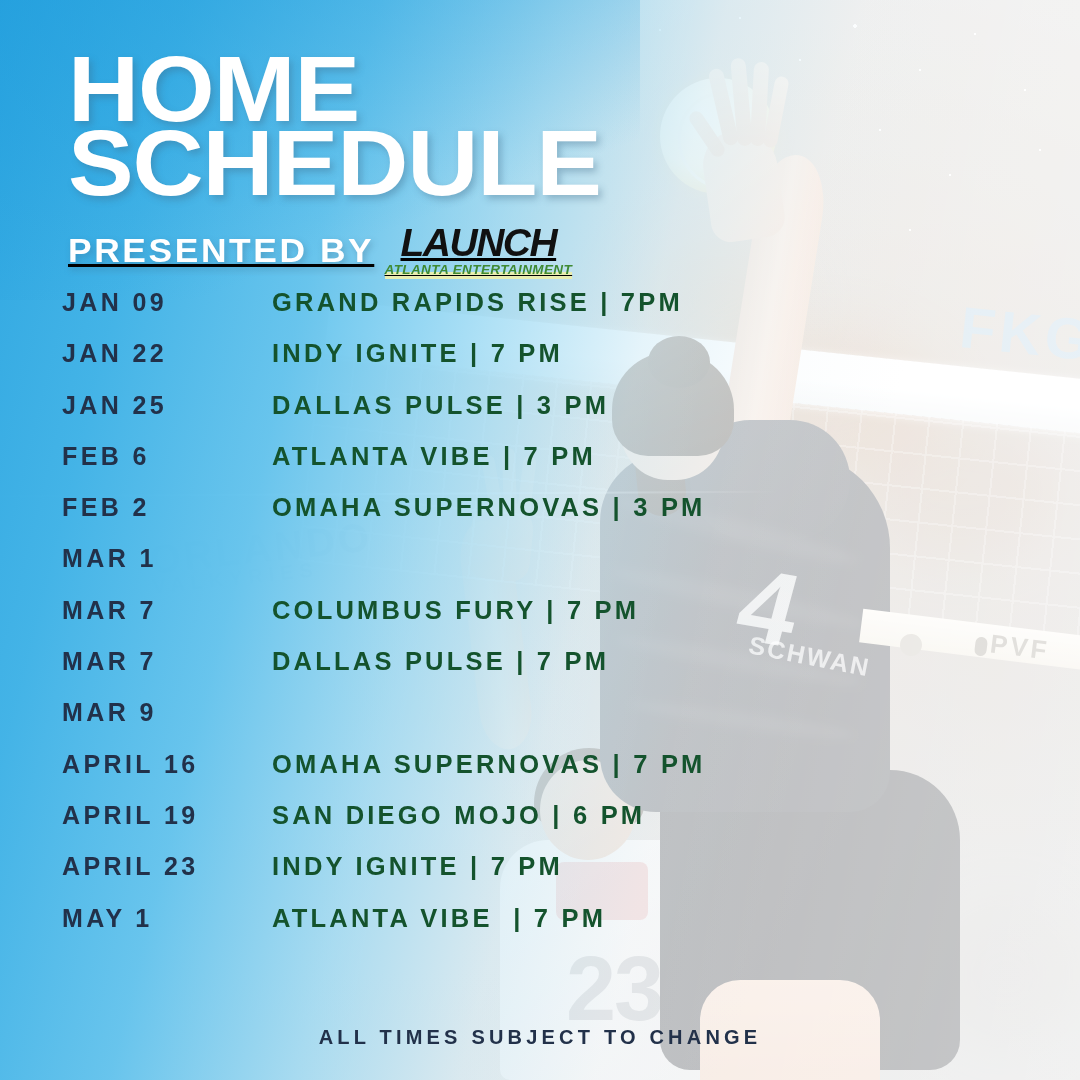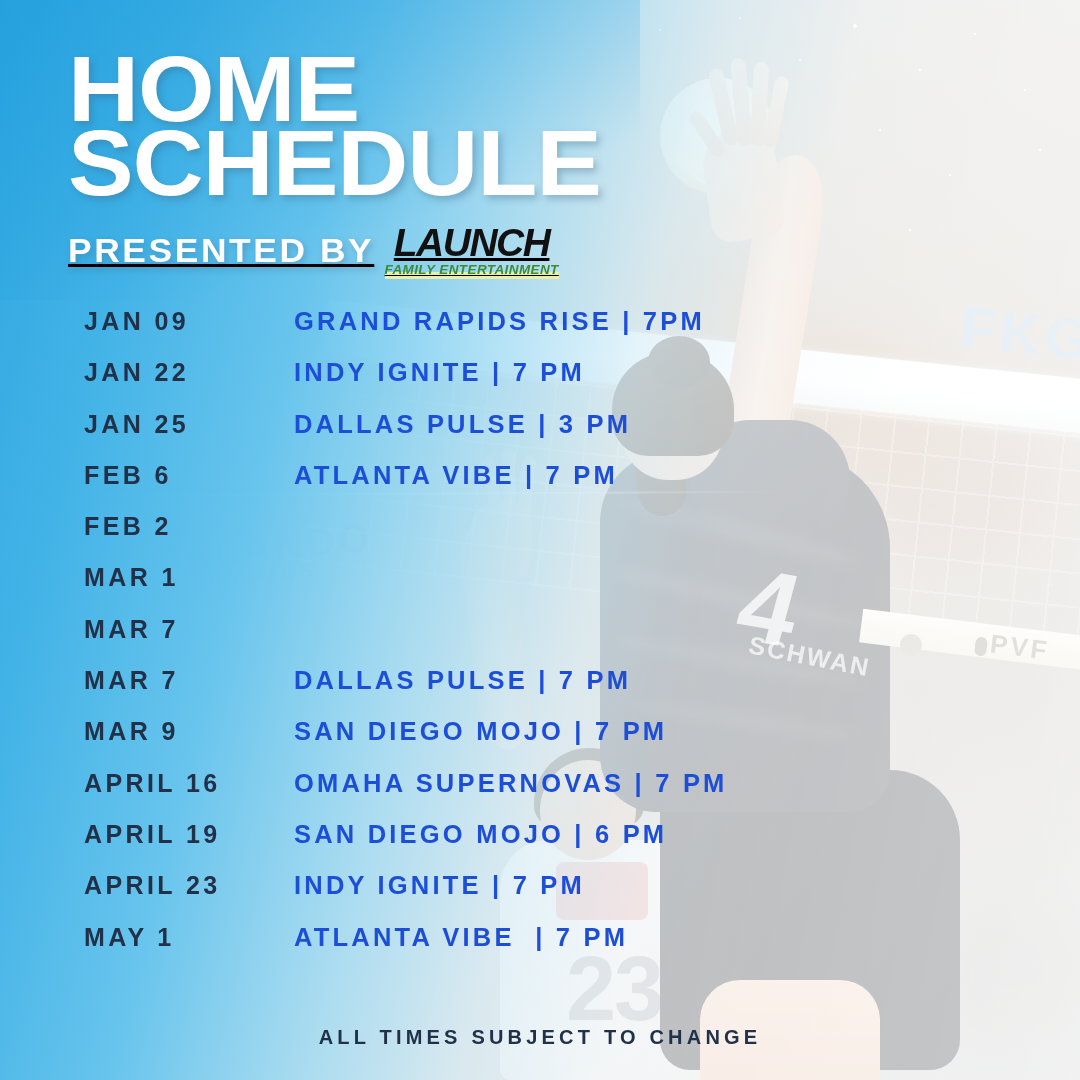--- a/index.html
+++ b/index.html
@@ -265,31 +265,31 @@
   .logo-sub-wrap{position:relative;display:block;margin-top:1px;}
   .logo-bar{
     position:absolute;left:0;right:0;bottom:0px;height:7px;background:#e8edb0;
   }
   .logo-sub{
     position:relative;display:block;font-size:13.5px;font-weight:700;font-style:italic;
     letter-spacing:.4px;color:#3f8a33;line-height:1.25;
     font-family:"Liberation Sans",sans-serif;white-space:nowrap;
   }
 
-  .schedule{position:absolute;left:84px;top:288px;width:940px;margin-top:19px;}
+  .schedule{position:absolute;left:62px;top:288px;width:940px;}
   .row{
     position:relative;height:51.3px;display:flex;align-items:flex-start;
   }
   .date{
     width:210px;flex:0 0 210px;
     color:#22314a;font-size:25px;font-weight:700;letter-spacing:3.4px;
     font-family:"Liberation Sans",sans-serif;white-space:nowrap;
   }
   .match{
-    color:#1d4ed8;font-size:25.5px;font-weight:700;letter-spacing:3.2px;
+    color:#14532d;font-size:25.5px;font-weight:700;letter-spacing:3.2px;
     font-family:"Liberation Sans",sans-serif;white-space:pre;
   }
 
   .footer{
     position:absolute;left:0;top:1026px;width:1080px;text-align:center;
     color:#22314a;font-size:20px;font-weight:700;letter-spacing:4.2px;
     font-family:"Liberation Sans",sans-serif;
   }
 </style>
 </head>
@@ -376,21 +376,21 @@
       <div>HOME</div>
       <div>SCHEDULE</div>
     </div>
 
     <div class="presented-row">
       <div class="presented">PRESENTED BY</div>
       <div class="logo">
         <span class="logo-main">LAUNCH</span>
         <span class="logo-sub-wrap">
           <span class="logo-bar"></span>
-          <span class="logo-sub">FAMILY ENTERTAINMENT</span>
+          <span class="logo-sub">ATLANTA ENTERTAINMENT</span>
         </span>
       </div>
     </div>
 
     <div class="schedule">
       <div class="row">
         <div class="date">JAN 09</div>
         <div class="match">GRAND RAPIDS RISE | 7PM</div>
       </div>
       <div class="row">
@@ -400,34 +400,35 @@
       <div class="row">
         <div class="date">JAN 25</div>
         <div class="match">DALLAS PULSE | 3 PM</div>
       </div>
       <div class="row">
         <div class="date">FEB 6</div>
         <div class="match">ATLANTA VIBE | 7 PM</div>
       </div>
       <div class="row">
         <div class="date">FEB 2</div>
+        <div class="match">OMAHA SUPERNOVAS | 3 PM</div>
       </div>
       <div class="row">
         <div class="date">MAR 1</div>
       </div>
       <div class="row">
         <div class="date">MAR 7</div>
+        <div class="match">COLUMBUS FURY | 7 PM</div>
       </div>
       <div class="row">
         <div class="date">MAR 7</div>
         <div class="match">DALLAS PULSE | 7 PM</div>
       </div>
       <div class="row">
         <div class="date">MAR 9</div>
-        <div class="match">SAN DIEGO MOJO | 7 PM</div>
       </div>
       <div class="row">
         <div class="date">APRIL 16</div>
         <div class="match">OMAHA SUPERNOVAS | 7 PM</div>
       </div>
       <div class="row">
         <div class="date">APRIL 19</div>
         <div class="match">SAN DIEGO MOJO | 6 PM</div>
       </div>
       <div class="row">

